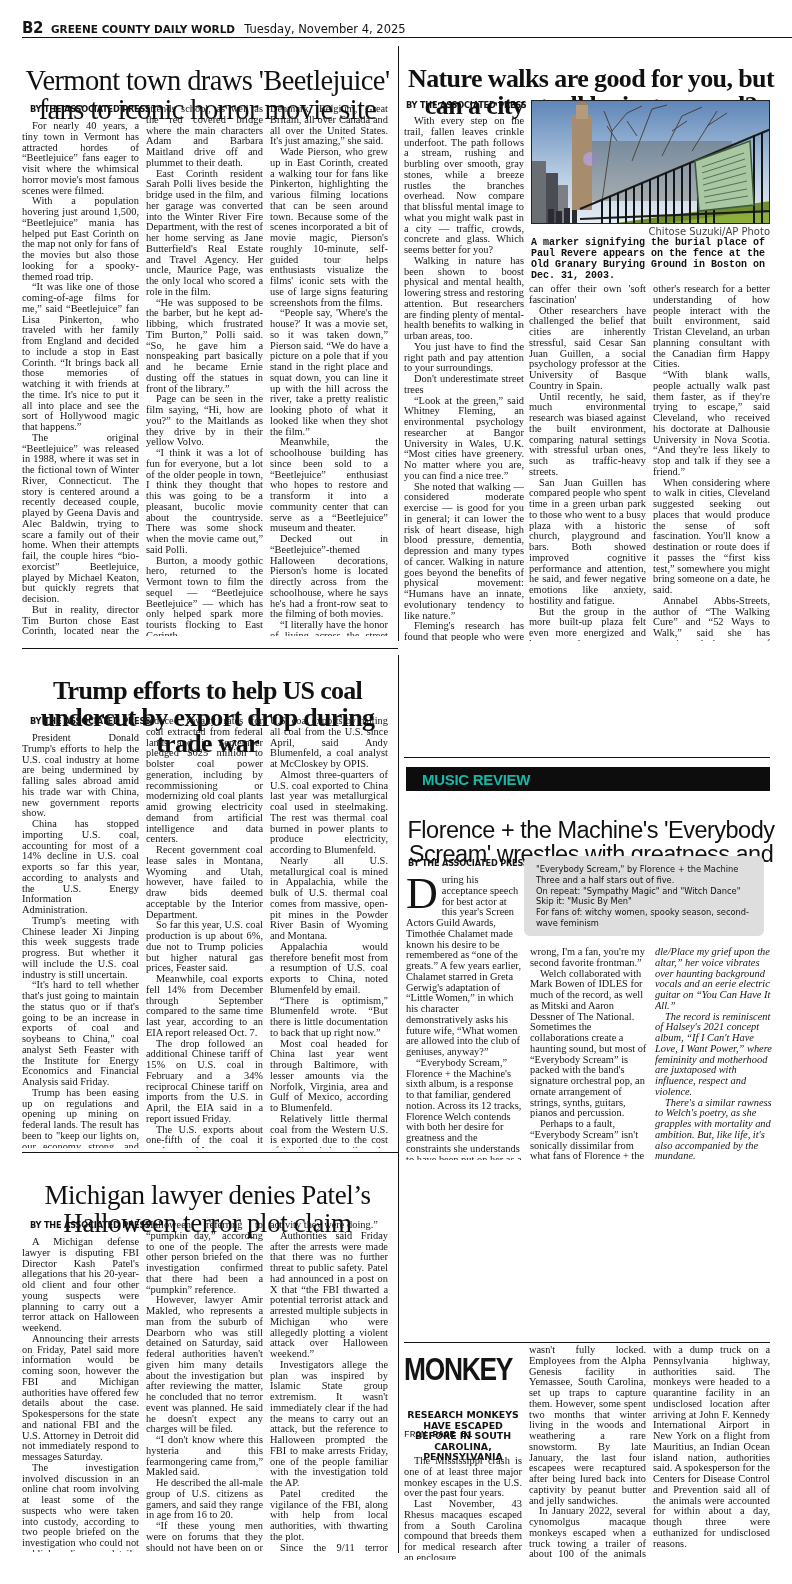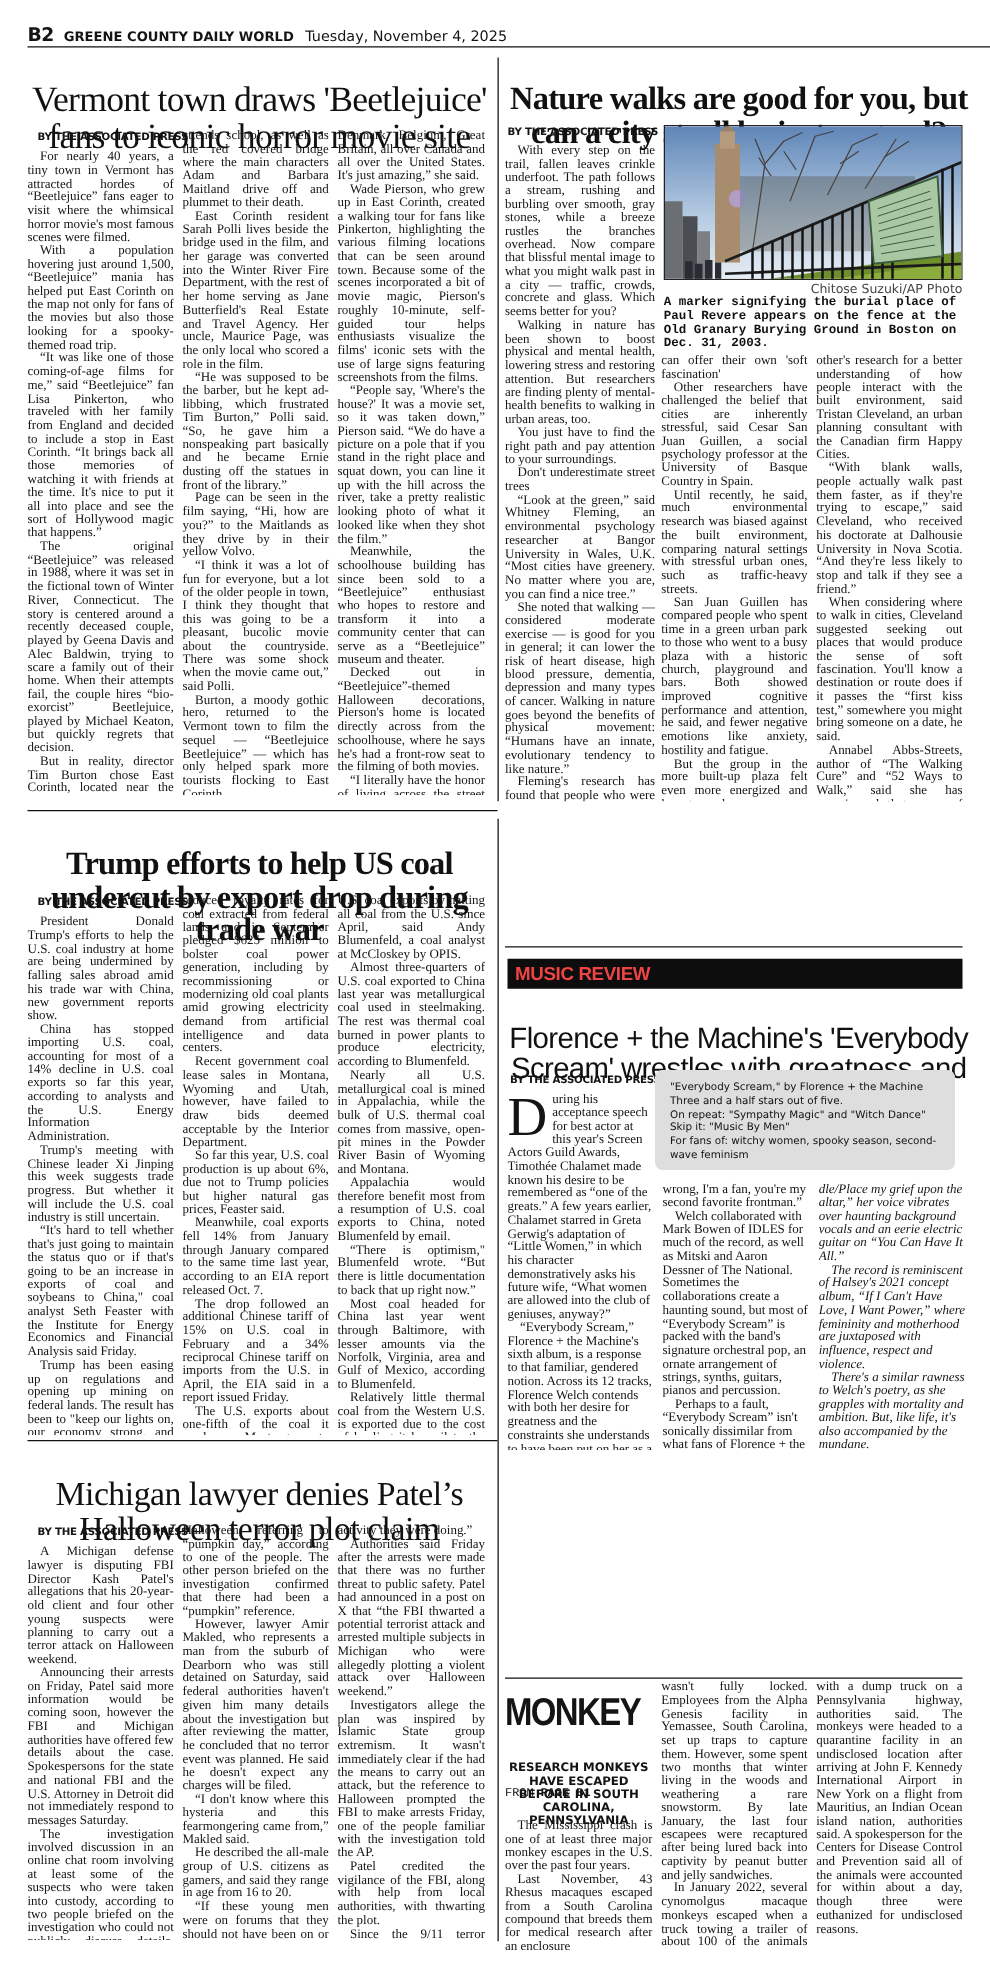--- a/index.html
+++ b/index.html
@@ -16,21 +16,21 @@
   .hl-light { font-weight: normal; }
   .hl-bold { font-weight: bold; }
   .hl-sans { font-family: "Liberation Sans", sans-serif; font-weight: normal; letter-spacing: -0.5px; }
   .byline { font-family: "DejaVu Sans", sans-serif; font-weight: bold; font-size: 8.2px; letter-spacing: -0.2px; white-space: nowrap; }
   .col { font-size: 10.4px; line-height: 10.75px; text-align: justify; overflow: hidden; }
   .col p { text-indent: 10px; }
   .col p.noind { text-indent: 0; }
   .photo { overflow: hidden; border: 1px solid #222; }
   .credit { font-family: "DejaVu Sans", sans-serif; font-size: 10px; color: #444; text-align: right; }
   .caption { font-family: Liberation Mono, monospace; font-weight: bold; font-size: 10px; line-height: 11px; color: #111; }
-  .section-bar { background: #0d0d0d; color: #ef4444; font-family: "Liberation Sans", sans-serif; font-weight: bold; font-size: 15px; padding: 4px 6px; letter-spacing: -0.3px; }
+  .section-bar { background: #0d0d0d; color: #14b8a6; font-family: "Liberation Sans", sans-serif; font-weight: bold; font-size: 15px; padding: 4px 16px; letter-spacing: -0.3px; }
   .infobox { background: #dedede; border-radius: 6px; font-family: "DejaVu Sans", sans-serif; font-size: 8.3px; line-height: 10.8px; padding: 8px 12px; color: #111; }
   .dropcap { float: left; font-size: 44px; line-height: 34px; margin: 2px 4px 0 0; font-family: "Liberation Serif", serif; }
   .jump-title { font-family: "Liberation Sans", sans-serif; font-weight: bold; font-size: 31px; letter-spacing: -1.5px; transform: scaleX(0.85); transform-origin: left; }
   .from { font-family: Liberation Mono, monospace; font-size: 9.5px; margin-top: 37px; }
   .from b { font-weight: bold; }
   .subhead { font-family: "DejaVu Sans", sans-serif; font-weight: bold; font-size: 9.4px; line-height: 10.6px; text-align: center; }
 </style>
 </head>
 <body>
 
@@ -81,21 +81,21 @@
     <p>President Donald Trump's efforts to help the U.S. coal industry at home are being undermined by falling sales abroad amid his trade war with China, new government reports show.</p>
       <p>China has stopped importing U.S. coal, accounting for most of a 14% decline in U.S. coal exports so far this year, according to analysts and the U.S. Energy Information Administration.</p>
       <p>Trump's meeting with Chinese leader Xi Jinping this week suggests trade progress. But whether it will include the U.S. coal industry is still uncertain.</p>
       <p>“It's hard to tell whether that's just going to maintain the status quo or if that's going to be an increase in exports of coal and soybeans to China," coal analyst Seth Feaster with the Institute for Energy Economics and Financial Analysis said Friday.</p>
       <p>Trump has been easing up on regulations and opening up mining on federal lands. The result has been to "keep our lights on, our economy strong, and America Energy Dominant," Interior Department spokesperson Charlotte Taylor said in an e-mailed statement Friday.</p>
   </div>
   <div class="abs col" style="left:146px; top:716px; width:117px; height:432px;">
     <p class="noind">reduced royalty rates for coal extracted from federal lands and in September pledged $625 million to bolster coal power generation, including by recommissioning or modernizing old coal plants amid growing electricity demand from artificial intelligence and data centers.</p>
       <p>Recent government coal lease sales in Montana, Wyoming and Utah, however, have failed to draw bids deemed acceptable by the Interior Department.</p>
       <p>So far this year, U.S. coal production is up about 6%, due not to Trump policies but higher natural gas prices, Feaster said.</p>
-      <p>Meanwhile, coal exports fell 14% from January through January compared to the same time last year, according to an EIA report released Oct. 7.</p>
+      <p>Meanwhile, coal exports fell 14% from December through September compared to the same time last year, according to an EIA report released Oct. 7.</p>
       <p>The drop followed an additional Chinese tariff of 15% on U.S. coal in February and a 34% reciprocal Chinese tariff on imports from the U.S. in April, the EIA said in a report issued Friday.</p>
       <p>The U.S. exports about one-fifth of the coal it produces. Most goes to India, the Netherlands, Japan, Brazil and South Korea.</p>
   </div>
   <div class="abs col" style="left:270px; top:716px; width:118px; height:432px;">
     <p class="noind">U.S. coal exports by halting all coal from the U.S. since April, said Andy Blumenfeld, a coal analyst at McCloskey by OPIS.</p>
       <p>Almost three-quarters of U.S. coal exported to China last year was metallurgical coal used in steelmaking. The rest was thermal coal burned in power plants to produce electricity, according to Blumenfeld.</p>
       <p>Nearly all U.S. metallurgical coal is mined in Appalachia, while the bulk of U.S. thermal coal comes from massive, open-pit mines in the Powder River Basin of Wyoming and Montana.</p>
       <p>Appalachia would therefore benefit most from a resumption of U.S. coal exports to China, noted Blumenfeld by email.</p>
       <p>“There is optimism," Blumenfeld wrote. “But there is little documentation to back that up right now.”</p>
       <p>Most coal headed for China last year went through Baltimore, with lesser amounts via the Norfolk, Virginia, area and Gulf of Mexico, according to Blumenfeld.</p>

